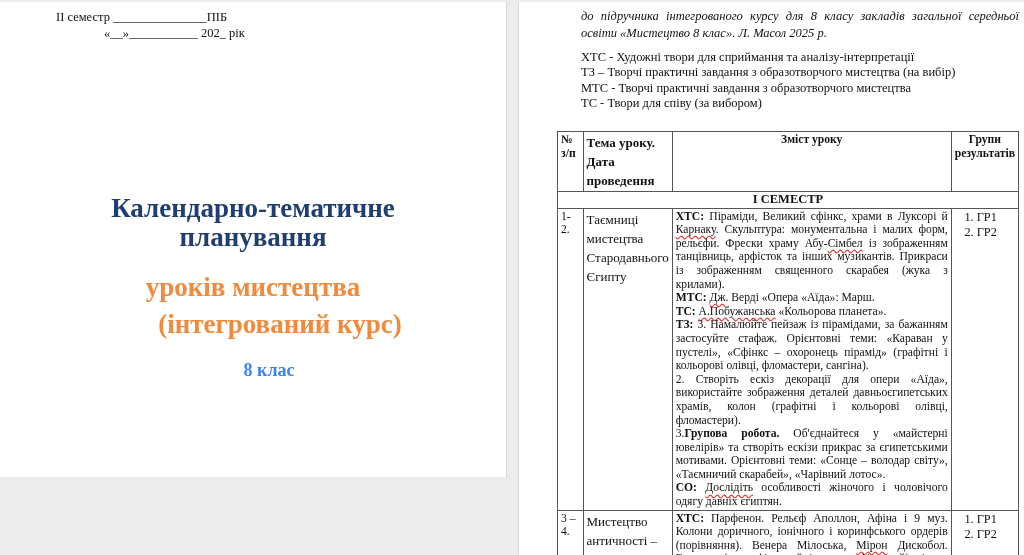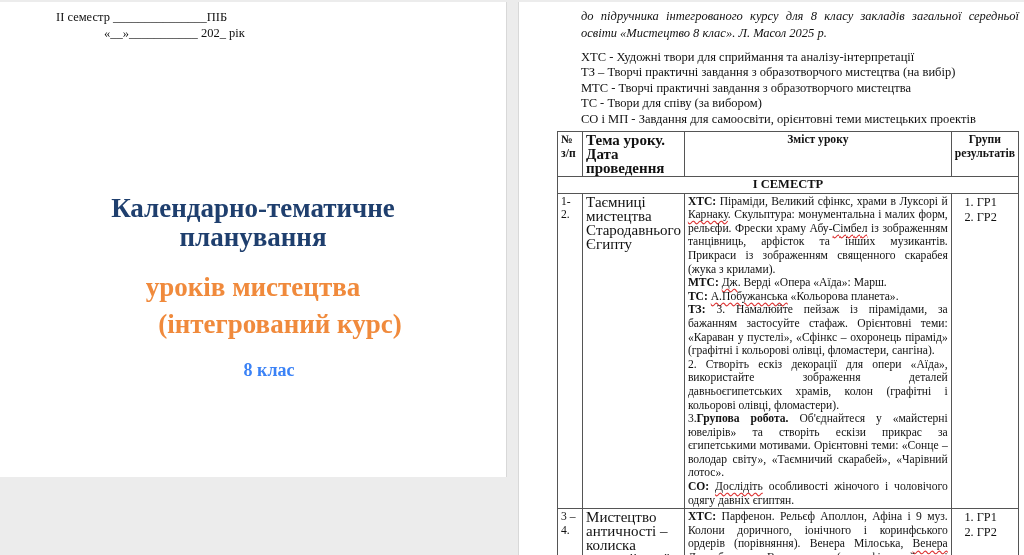--- a/index.html
+++ b/index.html
@@ -17,21 +17,21 @@
   .sigline { position:absolute; left:255px; top:512px; width:218px; border-top:1px solid #444; height:0; }
 
   .intro { position:absolute; left:62px; top:6px; width:438px; font-size:12.5px; font-style:italic; line-height:17px; text-align:justify; }
   .legend { position:absolute; left:62px; top:48px; font-size:12.5px; line-height:15.4px; }
   table.ctp { position:absolute; left:38px; top:129px; width:462px; border-collapse:collapse; font-size:11.6px; line-height:13.6px; }
   table.ctp td, table.ctp th { border:1.3px solid #555; vertical-align:top; padding:1px 3px; }
   table.ctp th { font-weight:bold; text-align:left; }
   table.ctp th.center { text-align:center; }
   .semester { text-align:center; font-weight:bold; font-size:12.5px; }
   .c-num { width:19px; }
-  .c-topic { width:82px; font-size:15px; line-height:14px; }
+  .c-topic { width:82px; font-size:13px; line-height:19px; }
   .c-content { width:283px; text-align:justify; }
   .c-groups { width:60px; }
   .groups { margin:0; padding-left:22px; font-size:12.3px; line-height:15px; }
   .p { margin:0; }
   .sq { text-decoration:underline wavy #d33; text-underline-offset:2px; }
 </style>
 </head>
 <body>
 
 <div class="page" id="page-left">
@@ -46,21 +46,20 @@
   <div class="sigline"></div>
 </div>
 
 <div class="page" id="page-right">
   <div class="intro">до підручника інтегрованого курсу для 8 класу закладів загальної середньої освіти «Мистецтво 8 клас». Л. Масол 2025 р.</div>
   <div class="legend">
     <div>ХТС - Художні твори для сприймання та аналізу-інтерпретації</div>
     <div>ТЗ – Творчі практичні завдання з образотворчого мистецтва (на вибір)</div>
     <div>МТС - Творчі практичні завдання з образотворчого мистецтва</div>
     <div>ТС - Твори для співу (за вибором)</div>
-    <div>СО і МП - Завдання для самоосвіти, орієнтовні теми мистецьких проектів</div>
   </div>
 
   <table class="ctp">
     <tbody>
         <tr>
       <th class="c-num">№ з/п</th>
       <th class="c-topic">Тема уроку. Дата проведення</th>
       <th class="c-content center">Зміст уроку</th>
       <th class="c-groups center">Групи результатів</th>
     </tr>
@@ -85,21 +84,21 @@
           <li>ГР1</li>
           <li>ГР2</li>
         </ol>
       </td>
     </tr>
     <tr>
       <td class="c-num" style="white-space:pre-line;">3 –
 4.</td>
       <td class="c-topic">Мистецтво античності – колиска європейської цивілізації</td>
       <td class="c-content">
-        <p class="p"><b>ХТС:</b><span> Парфенон. Рельєф Аполлон, Афіна і 9 муз. Колони доричного, іонічного і коринфського ордерів (порівняння). Венера Мілоська, </span><span class="sq">Венера</span><span> Дискобол. Вазопис (</span><span class="sq">чорнофігурний</span><span> і </span><span class="sq">червонофігурний</span><span>) різних форм: кратер, </span></p>
+        <p class="p"><b>ХТС:</b><span> Парфенон. Рельєф Аполлон, Афіна і 9 муз. Колони доричного, іонічного і коринфського ордерів (порівняння). Венера Мілоська, </span><span class="sq">Мірон</span><span> Дискобол. Вазопис (</span><span class="sq">чорнофігурний</span><span> і </span><span class="sq">червонофігурний</span><span>) різних форм: кратер, </span></p>
 
       </td>
       <td class="c-groups">
         <ol class="groups">
           <li>ГР1</li>
           <li>ГР2</li>
         </ol>
       </td>
     </tr>
   </tbody>

